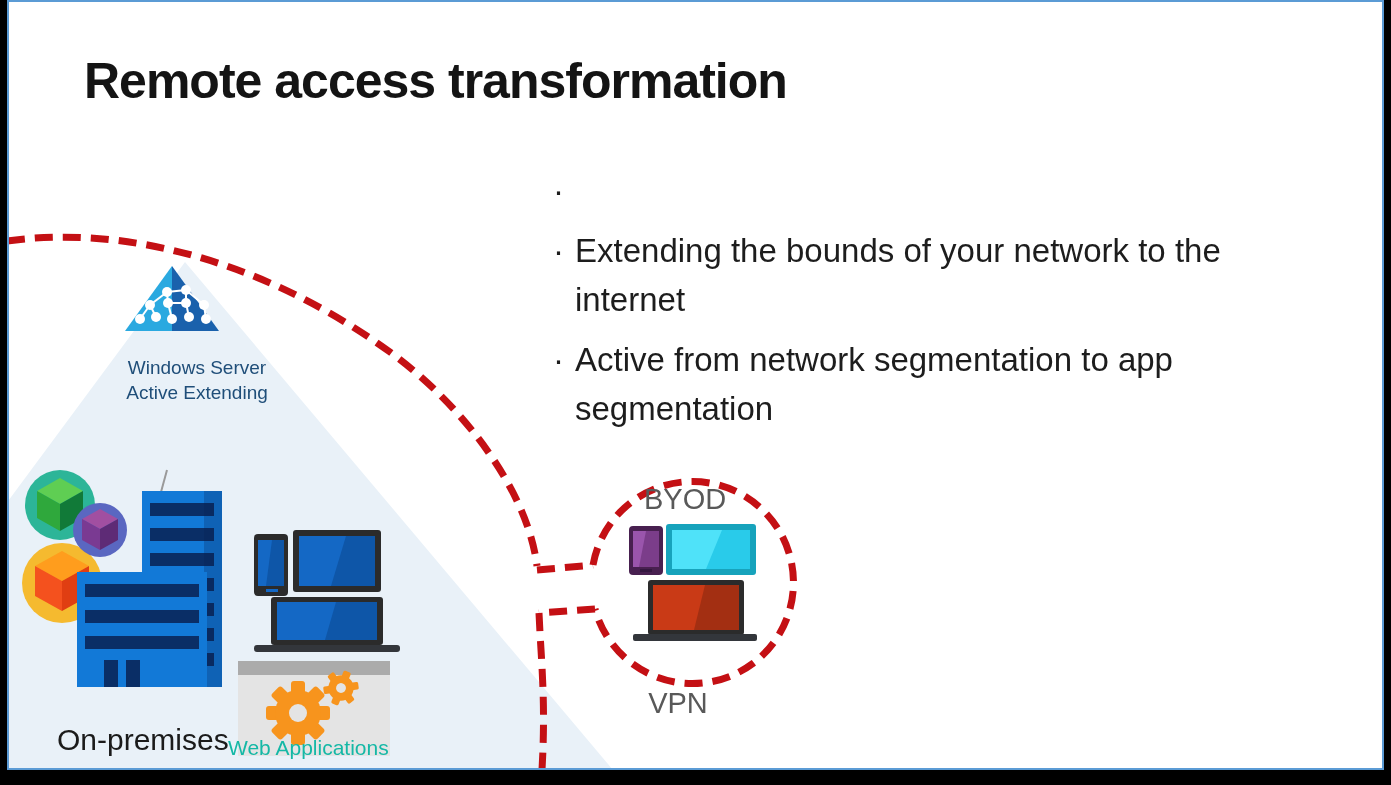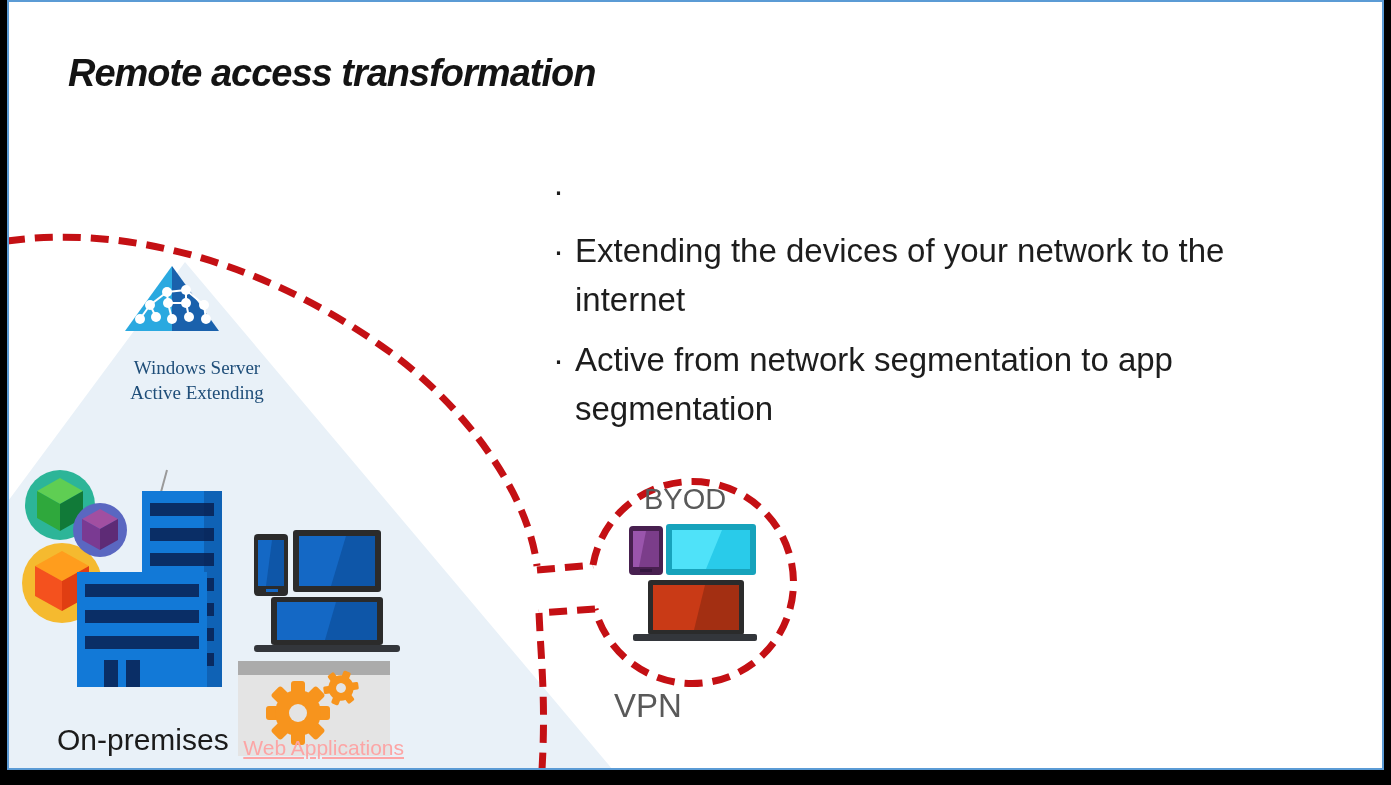--- a/index.html
+++ b/index.html
@@ -18,38 +18,38 @@
     position:absolute;left:7px;top:0;width:1377px;height:770px;
     border:2px solid #5B9BD5;box-sizing:border-box;pointer-events:none;z-index:30;
   }
   .bar{position:absolute;background:#000;z-index:25;}
   .bar-left{left:0;top:0;width:7px;height:785px;}
   .bar-right{left:1384px;top:0;width:7px;height:785px;}
   .bar-bottom{left:0;top:770px;width:1391px;height:15px;}
   
   .txt{position:absolute;z-index:10;}
   .page-title{
-    left:68px;top:52px;width:900px;
-    font-size:38px;font-weight:700;letter-spacing:-1px;color:#141414;font-style:italic;
+    left:84px;top:52px;width:900px;
+    font-size:50px;font-weight:700;letter-spacing:-1px;color:#141414;
   }
   .bullet-list{
     left:553px;top:166px;width:710px;
     font-size:33px;color:#1d1d1d;list-style:none;margin:0;padding:0;
   }
   .bullet-list li{display:flex;margin-bottom:10px;line-height:1.5;}
   .bullet-list .marker{width:22px;flex:0 0 22px;text-align:left;}
   .ad-label{
     left:112px;top:356px;width:170px;text-align:center;
-    font-size:19px;line-height:1.3;color:#1F4E79;font-family:Liberation Serif, serif;
+    font-size:19px;line-height:1.3;color:#1F4E79;
   }
   .ad-label span{display:block;}
   .on-prem-label{left:57px;top:723px;width:220px;font-size:30px;color:#1b1b1b;}
-  .webapp-label{left:228px;top:736px;width:176px;text-align:right;font-size:21px;color:#fca5a5;text-decoration:underline;}
+  .webapp-label{left:228px;top:736px;width:176px;text-align:left;font-size:21px;color:#14b8a6;}
   .byod-label{left:644px;top:483px;width:100px;font-size:29px;color:#595959;}
-  .vpn-label{left:614px;top:687px;width:100px;font-size:33px;color:#595959;}
+  .vpn-label{left:628px;top:687px;width:100px;text-align:center;font-size:29px;color:#595959;}
 </style>
 </head>
 <body>
 
 <div class="slide-bg"></div>
 
 <svg class="diagram" width="1391" height="785" viewBox="0 0 1391 785">
 
   <polygon points="185,262 613,770 -191,770" fill="#E9F1F8"></polygon>
 
@@ -206,21 +206,21 @@
 </svg>
 
 <h1 class="txt page-title" style="margin:0;position:absolute;">Remote access transformation</h1>
 
 <ul class="txt bullet-list" style="position:absolute;">
   <li>
     <span class="marker">·</span>
   </li>
   <li>
     <span class="marker">·</span>
-    <span>Extending the devices of your network to the internet</span>
+    <span>Extending the bounds of your network to the internet</span>
   </li>
   <li>
     <span class="marker">·</span>
     <span>Active from network segmentation to app segmentation</span>
   </li>
 </ul>
 
 <div class="txt ad-label">
   <span>Windows Server</span>
   <span>Active Extending</span>

